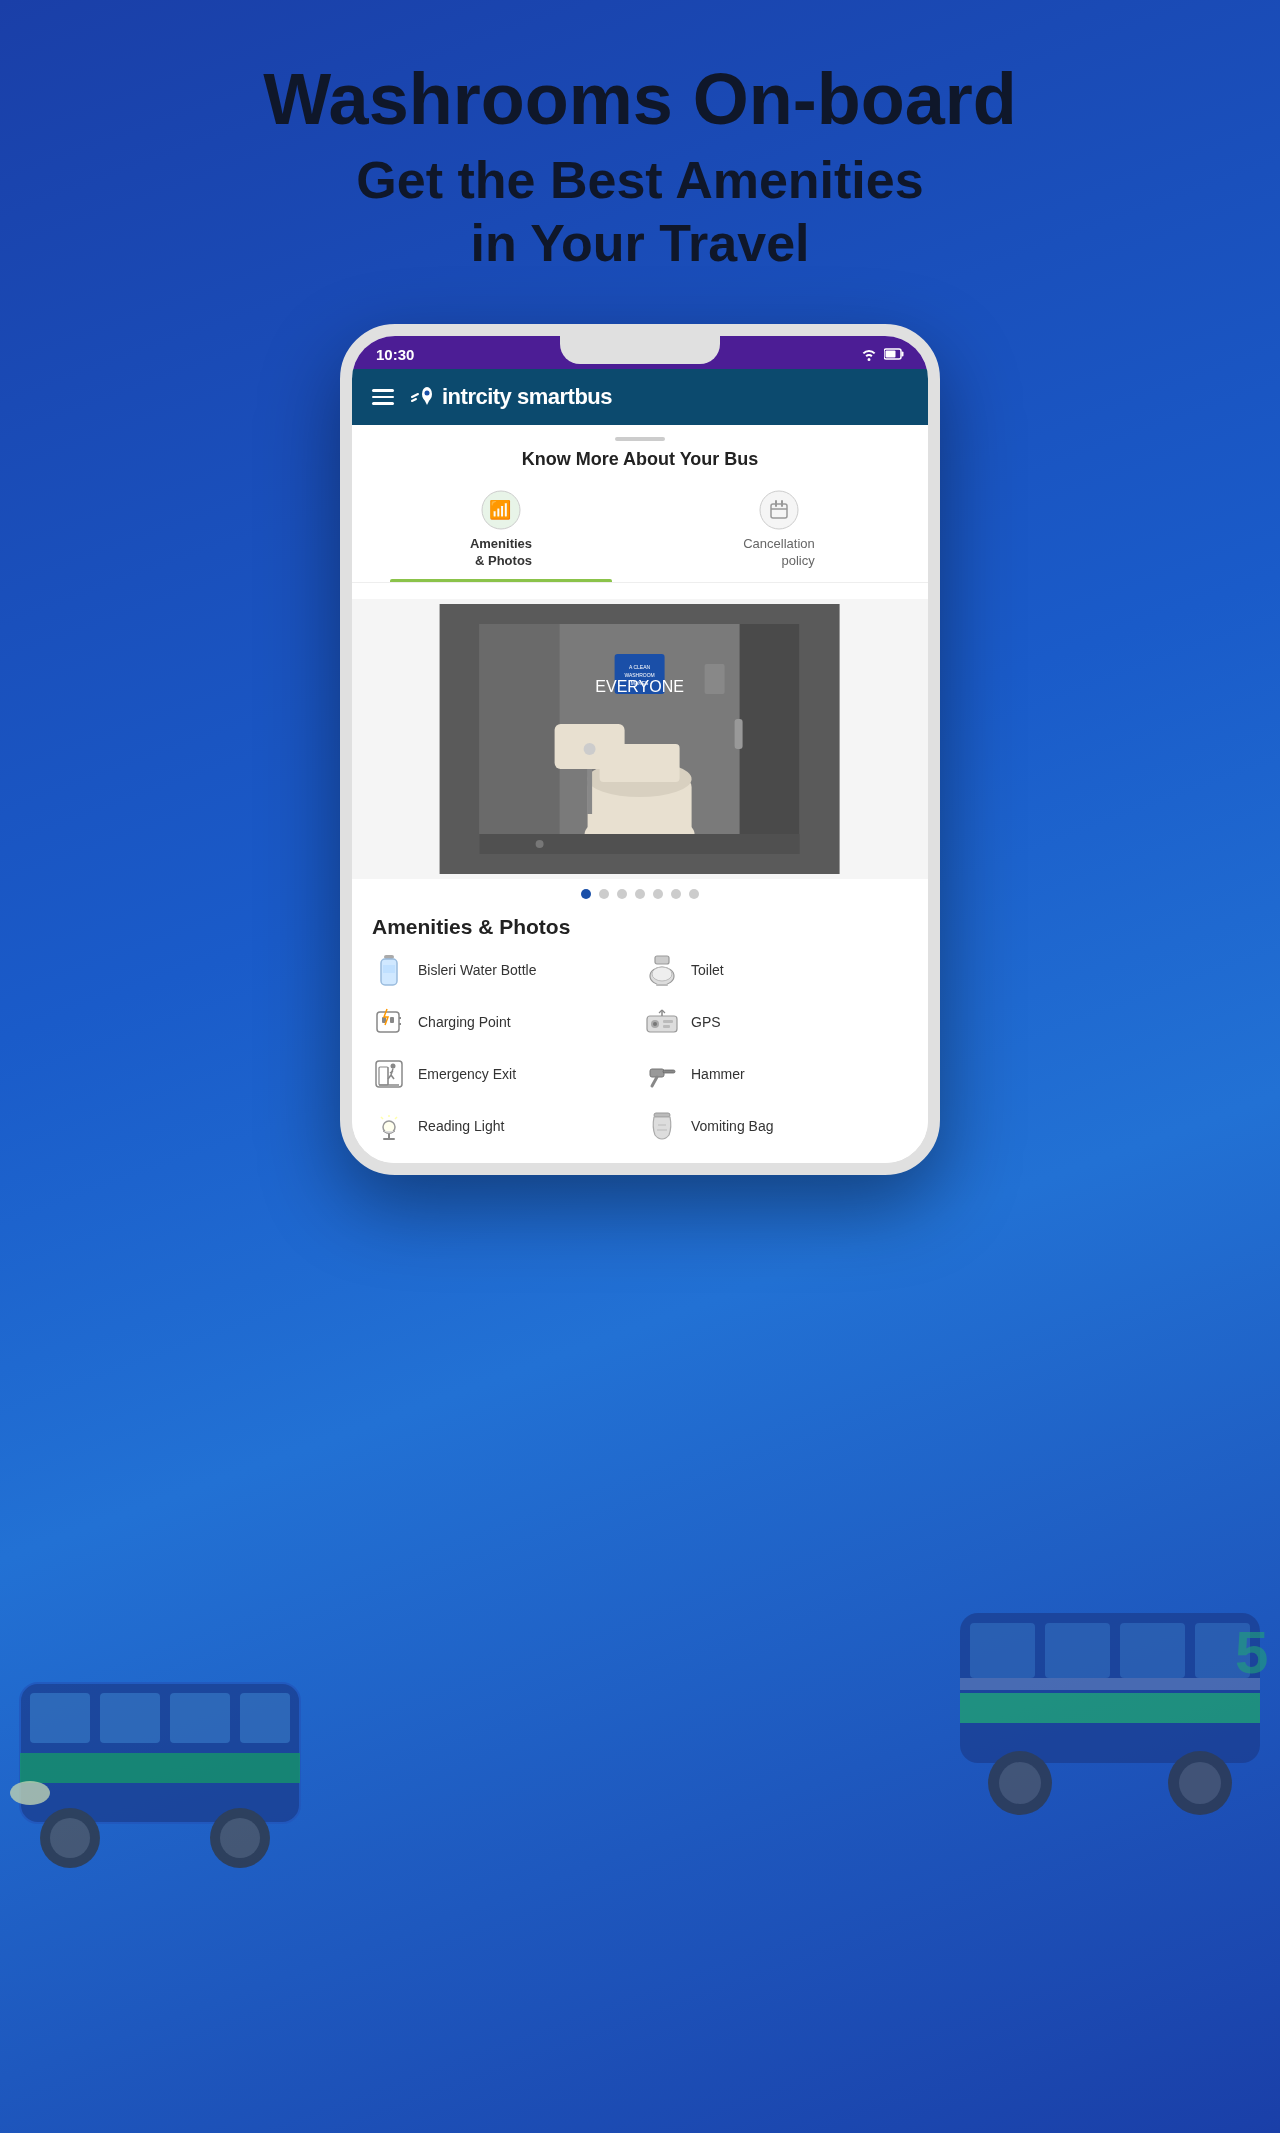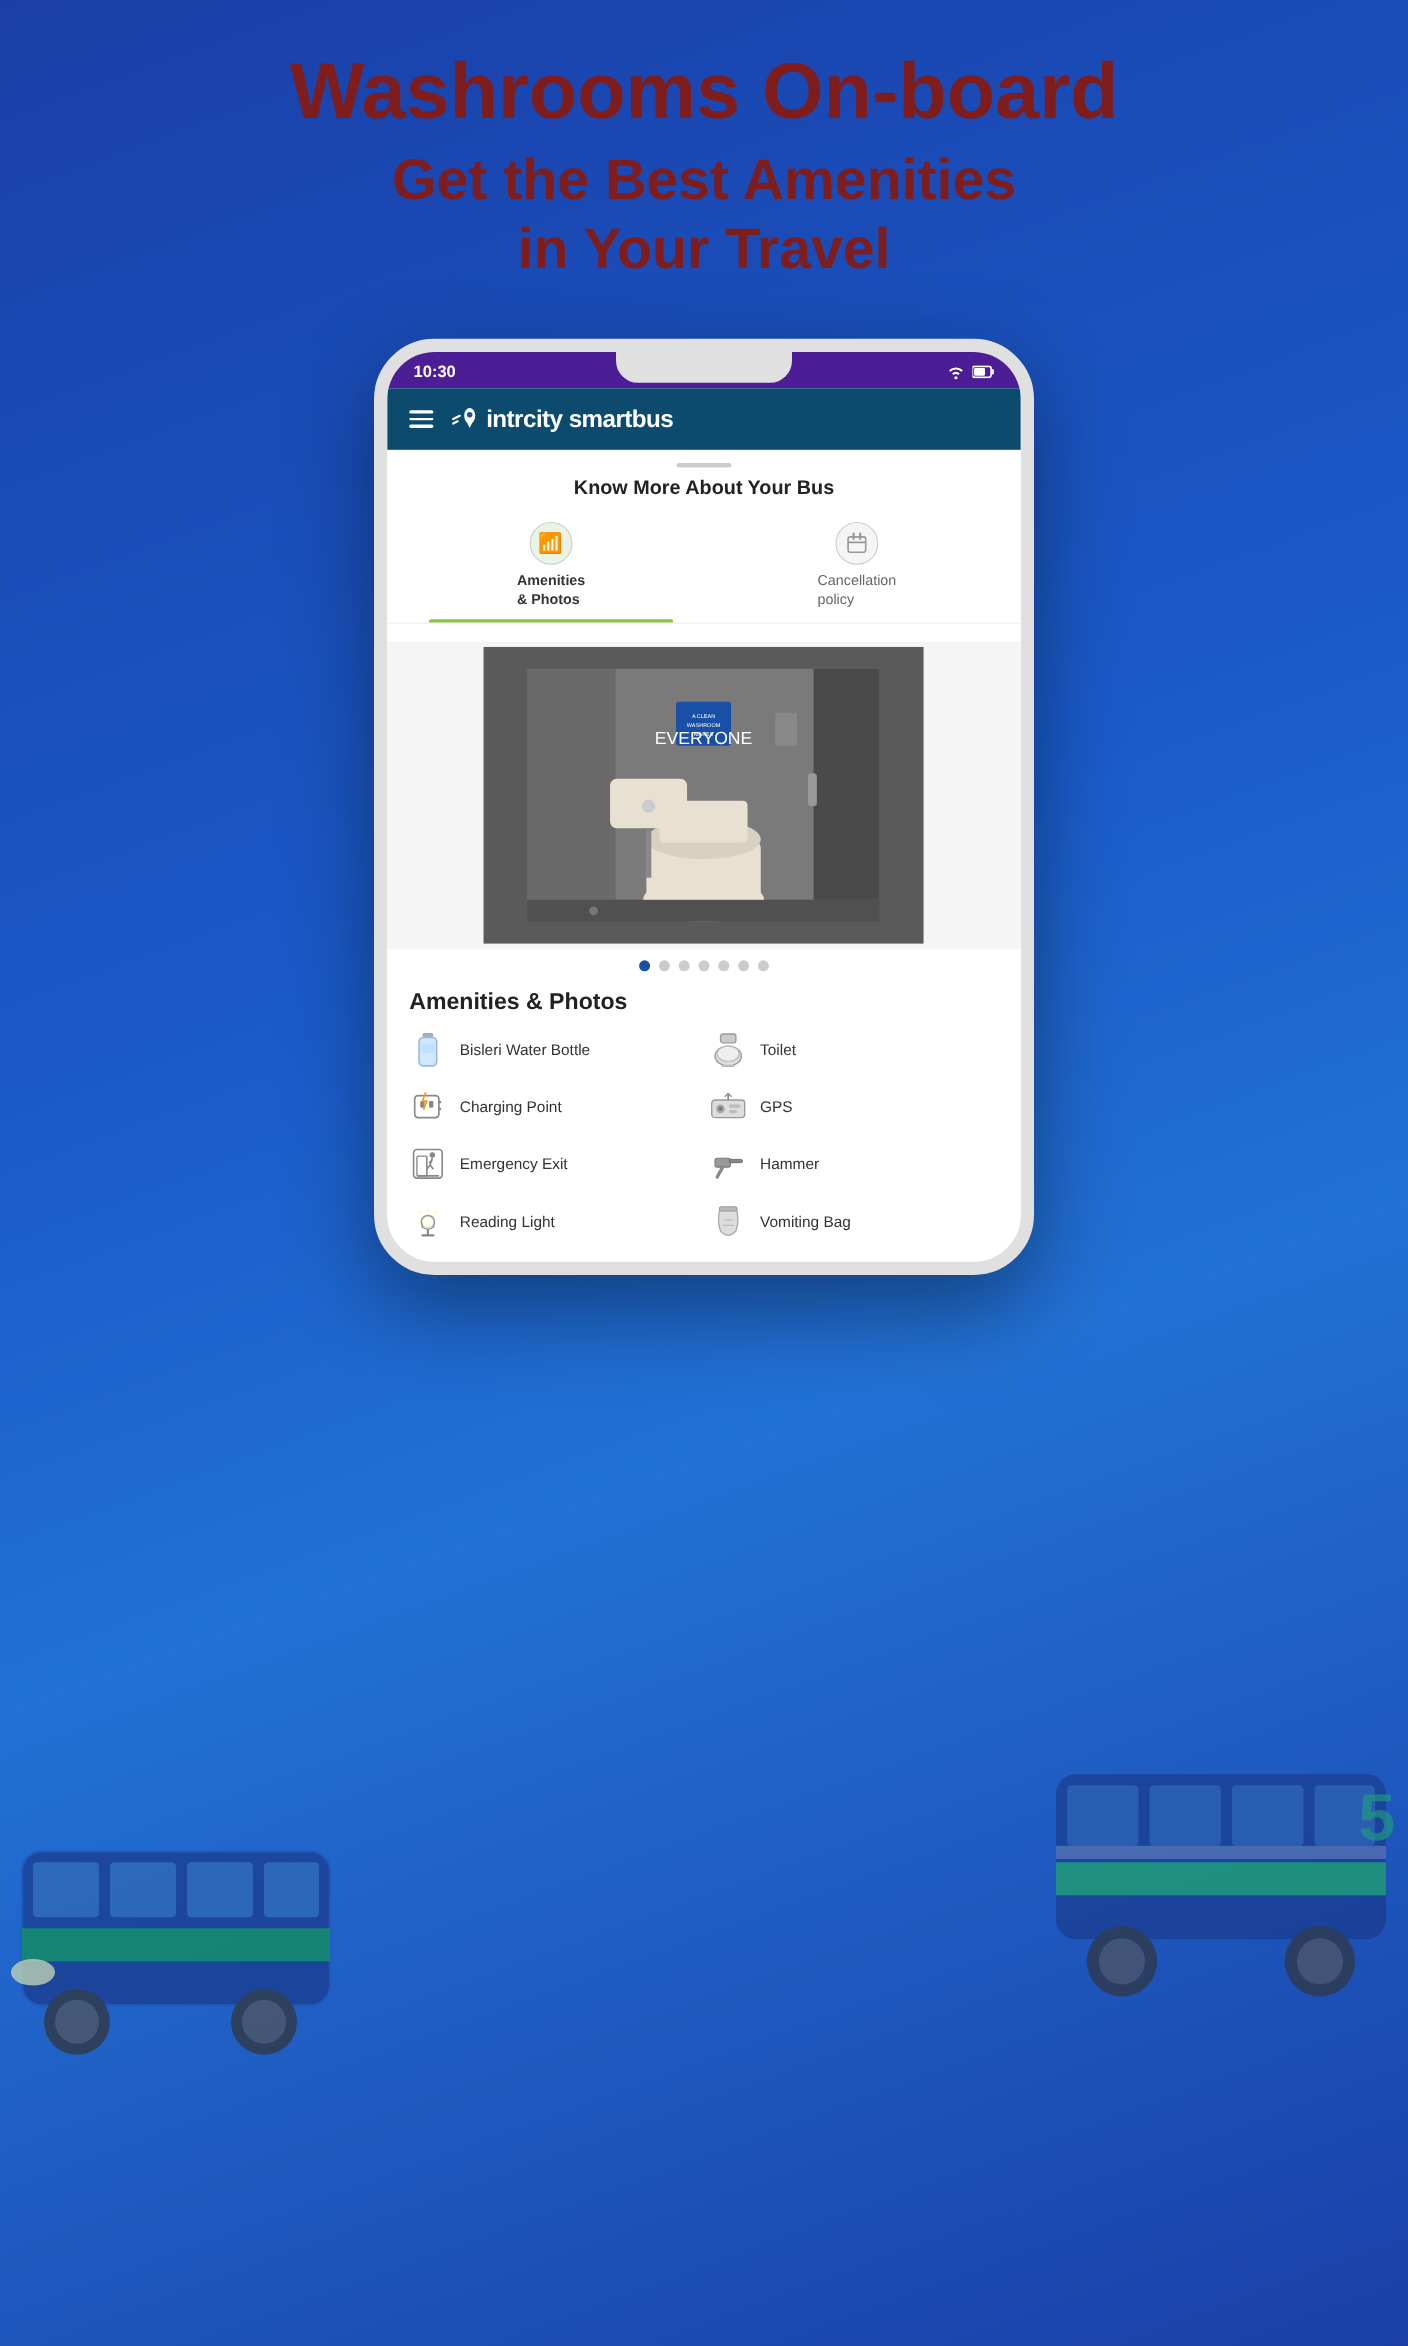--- a/index.html
+++ b/index.html
@@ -18,22 +18,22 @@
     .bg-overlay {
       position: absolute;
       top: 0; left: 0; right: 0; bottom: 0;
       pointer-events: none;
       z-index: 0;
     }
     .hero-text {
       position: relative;
       z-index: 2;
       text-align: center;
-      color: #7f1d1d;
-      padding-top: 44px;
+      color: #0f172a;
+      padding-top: 60px;
       padding-bottom: 30px;
     }
     .hero-title {
       font-size: 72px;
       font-weight: 900;
       line-height: 1.1;
     }
     .hero-subtitle {
       font-size: 52px;
       font-weight: 700;
@@ -156,21 +156,21 @@
       flex: 1;
     }
     .tab-icon {
       width: 40px;
       height: 40px;
       margin-bottom: 6px;
     }
     .tab-label {
       font-size: 13px;
       color: #666;
-      text-align: left;
+      text-align: right;
       line-height: 1.3;
     }
     .tab.active .tab-label {
       color: #333;
       font-weight: 600;
     }
     .tab.active::after {
       content: '';
       position: absolute;
       bottom: 0;

